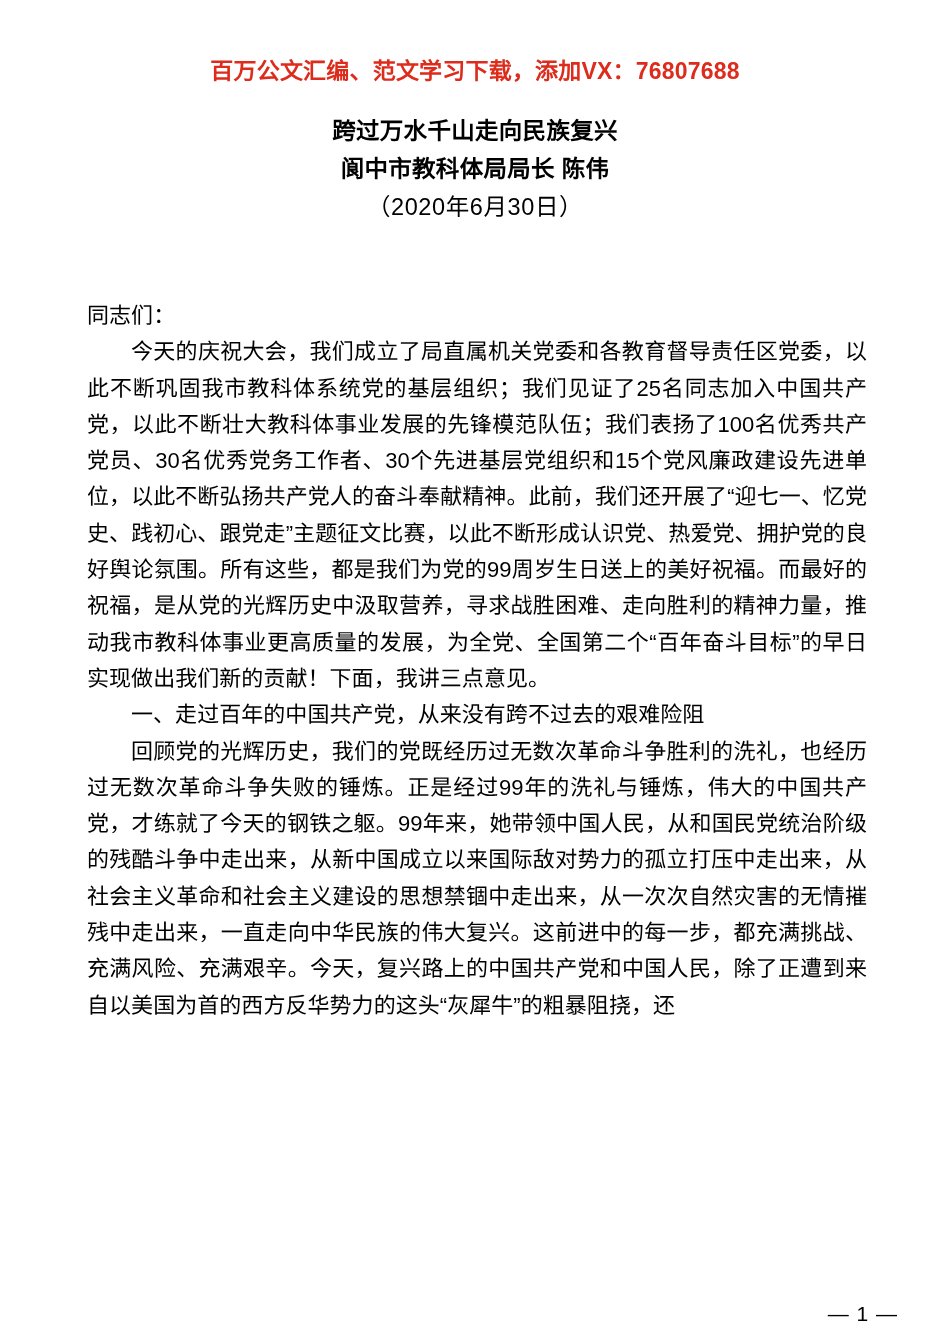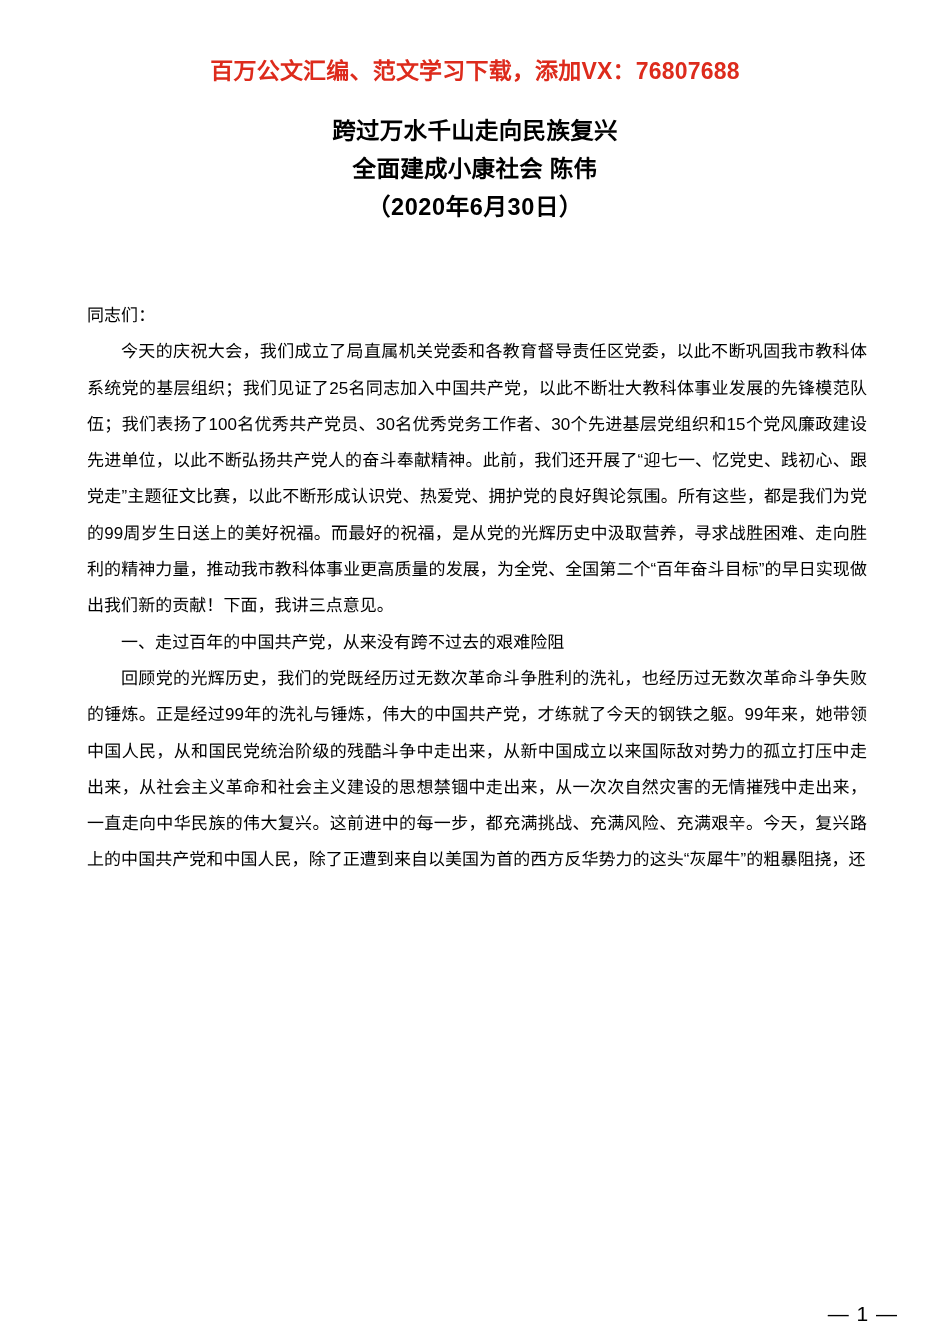--- a/index.html
+++ b/index.html
@@ -46,33 +46,33 @@
     text-align: center;
   }
   .title-line {
     font-size: 23.5px;
     font-weight: 700;
     line-height: 38px;
     white-space: nowrap;
     letter-spacing: 0.3px;
   }
   .title-line.date {
-    font-weight: 700;
+    font-weight: 400;
     letter-spacing: 0.6px;
   }
 
   
   .doc-body {
     position: absolute;
     top: 282px;
     left: 87px;
     width: 780px;
   }
   .para {
-    font-size: 17px;
+    font-size: 22px;
     line-height: 36.3px;
     text-align: justify;
     text-justify: inter-ideograph;
     margin: 0;
     letter-spacing: 0.05px;
   }
   .para.indent {
     text-indent: 2em;
   }
   .para.salutation {
@@ -98,21 +98,21 @@
 </style>
 </head>
 <body>
 
 <div id="page">
 
   <div class="promo-banner">百万公文汇编、范文学习下载，添加VX：76807688</div>
 
   <div class="title-block">
     <div class="title-line">跨过万水千山走向民族复兴</div>
-    <div class="title-line">全面建成小康社会  陈伟</div>
+    <div class="title-line">阆中市教科体局局长  陈伟</div>
     <div class="title-line date">（2020年6月30日）</div>
   </div>
 
   <div class="doc-body">
 
     <p class="para salutation">同志们：</p>
 
 
     <p class="para indent">今天的庆祝大会，我们成立了局直属机关党委和各教育督导责任区党委，以此不断巩固我市教科体系统党的基层组织；我们见证了25名同志加入中国共产党，以此不断壮大教科体事业发展的先锋模范队伍；我们表扬了100名优秀共产党员、30名优秀党务工作者、30个先进基层党组织和15个党风廉政建设先进单位，以此不断弘扬共产党人的奋斗奉献精神。此前，我们还开展了“迎七一、忆党史、践初心、跟党走”主题征文比赛，以此不断形成认识党、热爱党、拥护党的良好舆论氛围。所有这些，都是我们为党的99周岁生日送上的美好祝福。而最好的祝福，是从党的光辉历史中汲取营养，寻求战胜困难、走向胜利的精神力量，推动我市教科体事业更高质量的发展，为全党、全国第二个“百年奋斗目标”的早日实现做出我们新的贡献！下面，我讲三点意见。</p>
 

